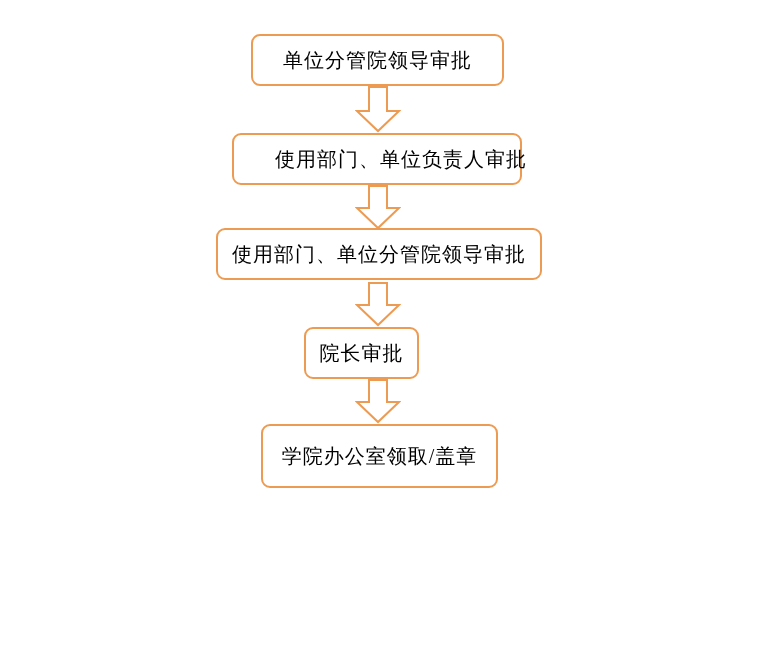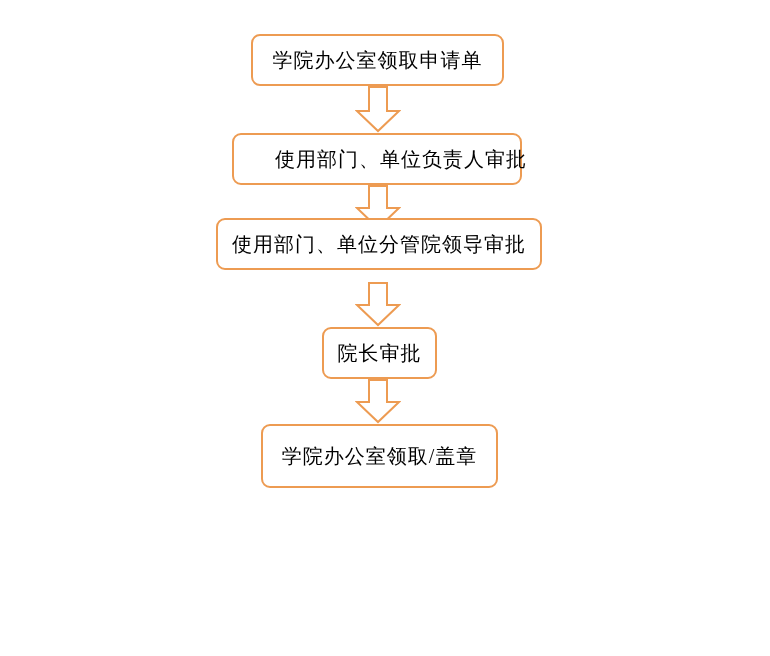--- a/index.html
+++ b/index.html
@@ -41,50 +41,50 @@
   .arrow svg {
     display: block;
   }
 </style>
 </head>
 <body>
 
 <div id="flow-canvas">
 
   <div class="flow-step" id="node-1" style="left: 251px; top: 34px; width: 253px; height: 52px; font-size: 20px; border-color: rgb(237, 155, 82); color: rgb(0, 0, 0); background: rgb(255, 255, 255);">
-    <span class="step-label">学院办公室领取申请单</span>
+    <span class="step-label">单位分管院领导审批</span>
   </div>
 
   <div class="arrow" id="arrow-1" style="left: 355px; top: 86px; width: 46px; height: 47px;">
     <svg viewBox="0 0 46 47" width="46" height="47" aria-hidden="true">
       <polygon points="14,1 32,1 32,25 44,25 23,45 2,25 14,25" fill="#ffffff" stroke="#ED9B52" stroke-width="2" stroke-linejoin="miter"></polygon>
     </svg>
   </div>
 
   <div class="flow-step" id="node-2" style="left: 232px; top: 133px; width: 290px; height: 52px; font-size: 20px; border-color: rgb(237, 155, 82); color: rgb(0, 0, 0); background: rgb(255, 255, 255); padding-left: 48px;">
     <span class="step-label">使用部门、单位负责人审批</span>
   </div>
 
   <div class="arrow" id="arrow-2" style="left: 355px; top: 185px; width: 46px; height: 45px;">
     <svg viewBox="0 0 46 45" width="46" height="45" aria-hidden="true">
       <polygon points="14,1 32,1 32,23 44,23 23,43 2,23 14,23" fill="#ffffff" stroke="#ED9B52" stroke-width="2" stroke-linejoin="miter"></polygon>
     </svg>
   </div>
 
-  <div class="flow-step" id="node-3" style="left: 216px; top: 218px; width: 326px; height: 52px; font-size: 20px; border-color: rgb(237, 155, 82); color: rgb(0, 0, 0); background: rgb(255, 255, 255);">
+  <div class="flow-step" id="node-3" style="left: 216px; top: 228px; width: 326px; height: 52px; font-size: 20px; border-color: rgb(237, 155, 82); color: rgb(0, 0, 0); background: rgb(255, 255, 255);">
     <span class="step-label">使用部门、单位分管院领导审批</span>
   </div>
 
   <div class="arrow" id="arrow-3" style="left: 355px; top: 282px; width: 46px; height: 45px;">
     <svg viewBox="0 0 46 45" width="46" height="45" aria-hidden="true">
       <polygon points="14,1 32,1 32,23 44,23 23,43 2,23 14,23" fill="#ffffff" stroke="#ED9B52" stroke-width="2" stroke-linejoin="miter"></polygon>
     </svg>
   </div>
 
-  <div class="flow-step" id="node-4" style="left: 322px; top: 327px; width: 115px; height: 52px; font-size: 20px; border-color: rgb(237, 155, 82); color: rgb(0, 0, 0); background: rgb(255, 255, 255);">
+  <div class="flow-step" id="node-4" style="left: 304px; top: 327px; width: 115px; height: 52px; font-size: 20px; border-color: rgb(237, 155, 82); color: rgb(0, 0, 0); background: rgb(255, 255, 255);">
     <span class="step-label">院长审批</span>
   </div>
 
   <div class="arrow" id="arrow-4" style="left: 355px; top: 379px; width: 46px; height: 45px;">
     <svg viewBox="0 0 46 45" width="46" height="45" aria-hidden="true">
       <polygon points="14,1 32,1 32,23 44,23 23,43 2,23 14,23" fill="#ffffff" stroke="#ED9B52" stroke-width="2" stroke-linejoin="miter"></polygon>
     </svg>
   </div>
 
   <div class="flow-step" id="node-5" style="left: 261px; top: 424px; width: 237px; height: 64px; font-size: 20px; border-color: rgb(237, 155, 82); color: rgb(0, 0, 0); background: rgb(255, 255, 255);">

